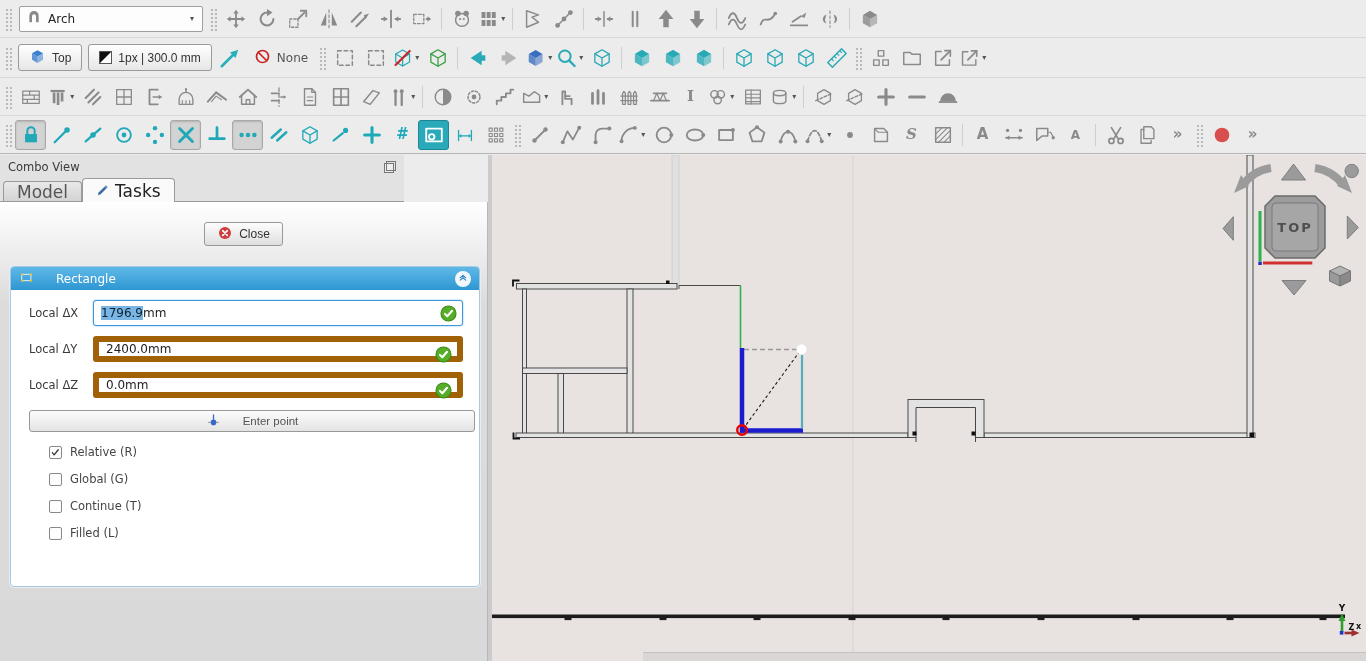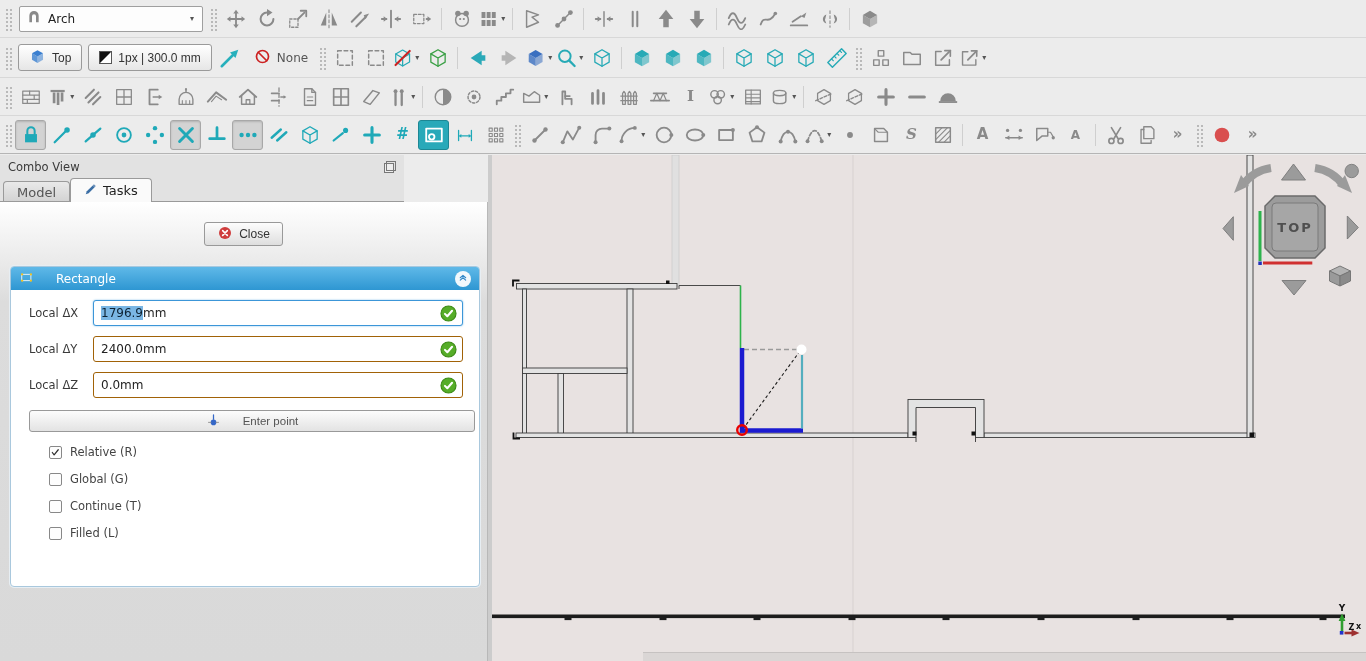--- a/index.html
+++ b/index.html
@@ -26,30 +26,30 @@
   .agroup { display:flex; align-items:center; gap:6px; padding:0 8px; color:#555; }
 
   
   .side { position:absolute; left:0; top:155px; width:404px; height:506px; background:#e2e2e2; }
   .side-title { height:23px; display:flex; align-items:center; padding:0 8px; color:#3a3a3a; font-size:11.5px; }
   .float-ic { margin-left:auto; width:12px; height:12px; position:relative; cursor:pointer; }
   .float-ic::before { content:""; position:absolute; left:0; bottom:0; width:8px; height:8px; border:1px solid #777; background:#eee; }
   .float-ic::after { content:""; position:absolute; right:0; top:0; width:8px; height:8px; border:1px solid #777; }
   .tabs { display:flex; align-items:flex-end; height:24px; padding-left:3px; position:relative; }
   .tabs::after { content:""; position:absolute; left:0; right:0; bottom:0; height:1px; background:#9a9a9a; }
-  .tab { display:flex; align-items:center; gap:5px; height:21px; padding:0 13px; border:1px solid #9a9a9a; border-bottom:none; border-radius:4px 4px 0 0; background:linear-gradient(#e9e9e9,#d2d2d2); color:#555; font-size:13px; cursor:pointer; }
+  .tab { display:flex; align-items:center; gap:5px; height:21px; padding:0 13px; border:1px solid #9a9a9a; border-bottom:none; border-radius:4px 4px 0 0; background:linear-gradient(#e9e9e9,#d2d2d2); color:#555; font-size:17px; cursor:pointer; }
   .tab.active { height:24px; background:#fafafa; color:#222; z-index:2; }
   .task-area { position:absolute; left:0; top:47px; width:488px; height:459px; background:linear-gradient(180deg,#ffffff 0px,#dcdcdc 100px,#d9d9d9 100%); border-right:1px solid #b8b8b8; }
   .close-btn { display:flex; align-items:center; gap:6px; margin:20px auto 0 auto; height:24px; padding:0 12px; background:linear-gradient(#fdfdfd,#dedede); border:1px solid #999; border-radius:3px; font-size:12px; color:#333; cursor:pointer; }
   .sect { margin:20px 7px 0 10px; border:1px solid #a9c8dd; border-radius:4px; background:#fff; height:321px; box-shadow:0 0 0 1px #e7eef3; }
   .sect-hd { height:23px; display:flex; align-items:center; gap:22px; padding:0 8px; border-radius:3px 3px 0 0; background:linear-gradient(#5fb9e8,#2e96d2); color:#fff; font-weight:normal; font-size:12px; }
   .collapse { margin-left:auto; width:16px; height:16px; border-radius:50%; background:#f2f8fc; display:flex; align-items:center; justify-content:center; cursor:pointer; }
   .frow { display:flex; align-items:center; margin:10px 16px 0 18px; gap:6px; }
   .frow .flabel { width:58px; color:#3a3a3a; font-size:11.5px; }
-  .inputbox { flex:1; height:26px; border:1px solid #a16207; border-radius:3px; background:#fff; display:flex; align-items:center; padding:0 7px; font-size:12px; color:#222; position:relative; cursor:text; }
+  .inputbox { flex:1; height:26px; border:6px solid #a16207; border-radius:3px; background:#fff; display:flex; align-items:center; padding:0 7px; font-size:12px; color:#222; position:relative; cursor:text; }
   .inputbox.focused { border:1px solid #3c96d8; box-shadow:0 0 2px #7fbce6; }
   .inputbox .val.sel { background:#7ab6e4; color:#0d2233; }
   .okic { position:absolute; right:4px; top:3px; }
   .enter-btn { display:flex; align-items:center; justify-content:center; gap:22px; margin:12px 16px 0 18px; width:446px; height:22px; background:linear-gradient(#fcfcfc,#e3e3e3); border:1px solid #999; border-radius:3px; font-size:11.5px; color:#555; cursor:pointer; }
   .chkrow { display:flex; align-items:center; gap:8px; margin:13px 0 0 20px;padding-left:18px; }
   .chkbox { width:13px; height:13px; border:1px solid #888; border-radius:2px; background:#fdfdfd; display:flex; align-items:center; justify-content:center; cursor:pointer; }
   .chkrow .clabel { color:#444; font-size:11.5px; }
 
   
   .splitter { position:absolute; left:488px; top:155px; width:4px; height:506px; background:#cccccc; cursor:col-resize; }

